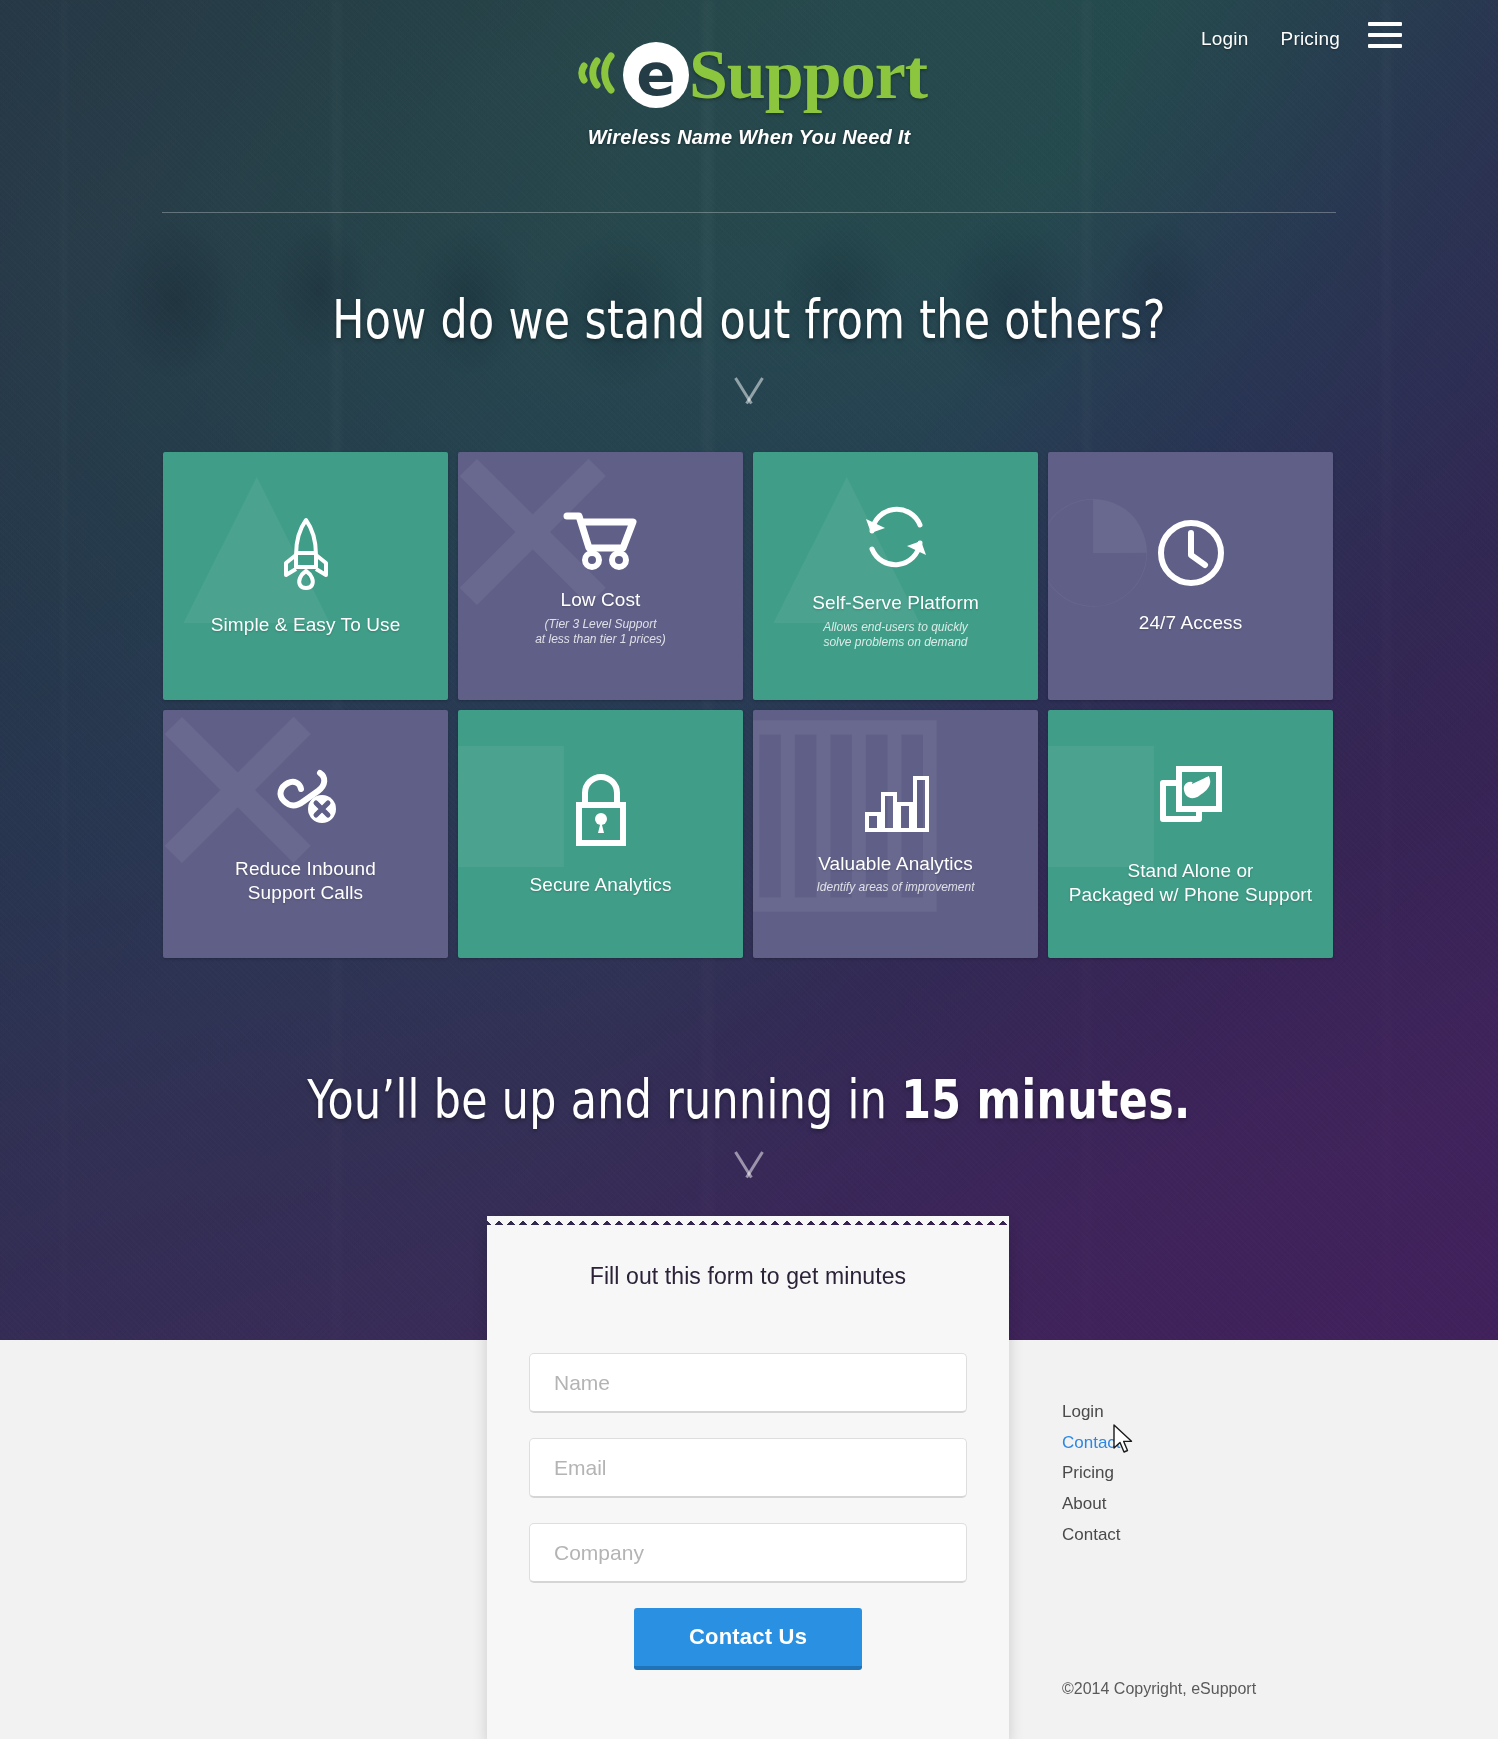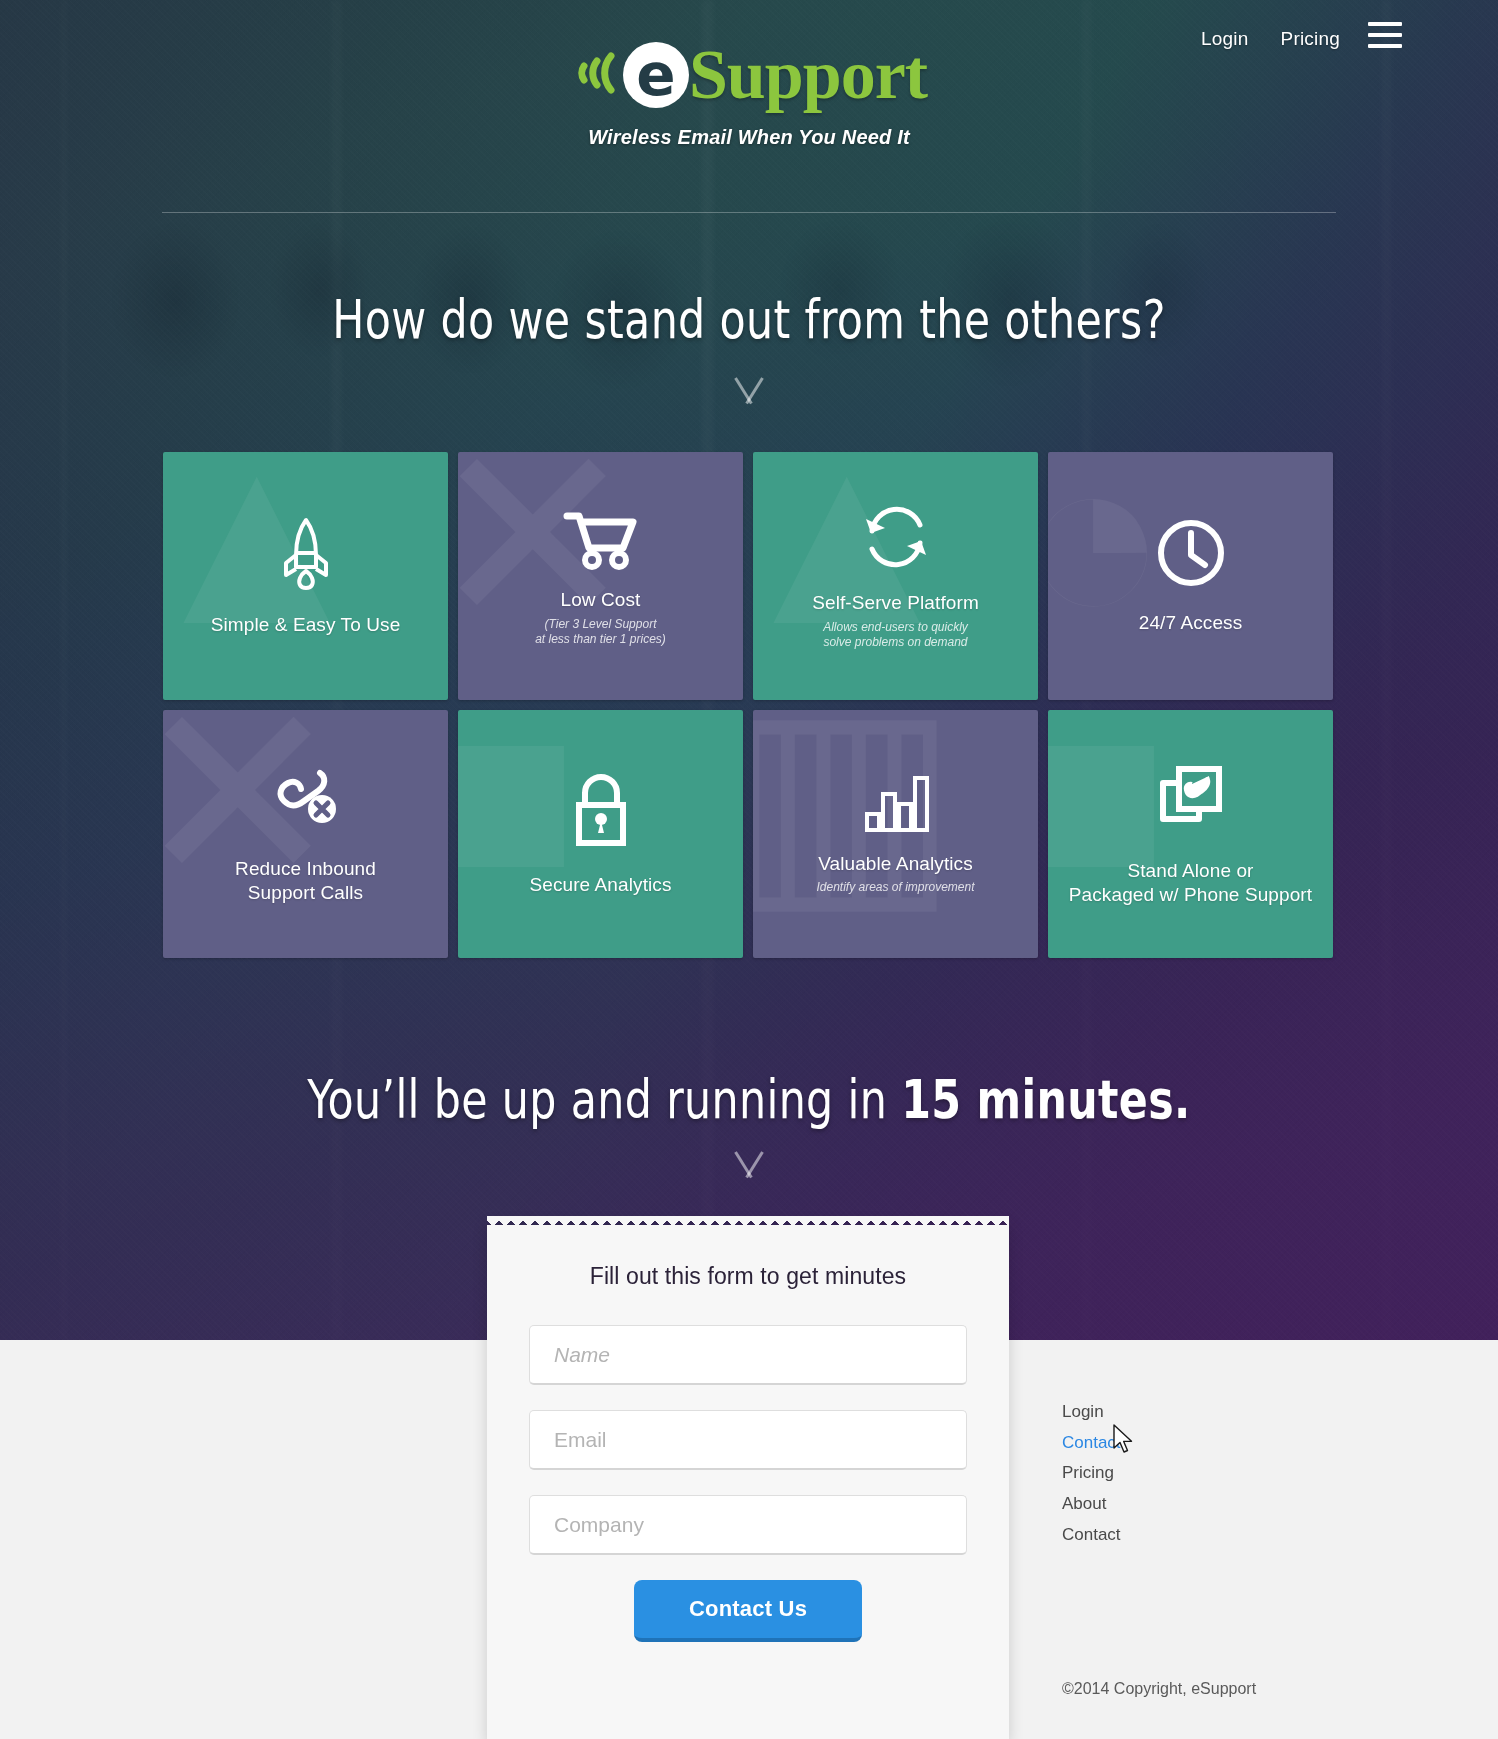--- a/index.html
+++ b/index.html
@@ -295,29 +295,29 @@
     border: 1px solid #dedede;
     border-bottom: 2px solid #d5d5d5;
     border-radius: 5px;
     padding: 0 24px;
     font-family: "Liberation Sans", sans-serif;
     font-size: 21px;
     color: #3a3a3a;
     outline: none;
   }
   .field::placeholder { color: #b4b4b4; }
-  #field-name { margin-top: 35px; font-style: italic; }
+  #field-name { margin-top: 63px; }
   #contact-btn {
     display: block;
     width: 228px; height: 62px;
     margin: 22px auto 0 auto;
     background: #2a90e2;
     border: none;
     border-bottom: 4px solid #1f73b8;
-    border-radius: 8px;
+    border-radius: 3px;
     color: #ffffff;
     font-family: "Liberation Sans", sans-serif;
     font-size: 22px;
     font-weight: bold;
     letter-spacing: .2px;
     cursor: pointer;
   }
 </style>
 </head>
 <body>
@@ -346,21 +346,21 @@
           <span class="waves">
             <svg width="48" height="66" viewBox="0 0 48 66">
               <path d="M40 16 A26 26 0 0 0 40 50" fill="none" stroke="#8cc63e" stroke-width="7" stroke-linecap="round"></path>
               <path d="M26 21 A19 19 0 0 0 26 45" fill="none" stroke="#8cc63e" stroke-width="7" stroke-linecap="round"></path>
               <path d="M13 26 A12 12 0 0 0 13 40" fill="none" stroke="#8cc63e" stroke-width="7" stroke-linecap="round"></path>
             </svg>
           </span>
           <span class="emark">e</span>
           <span class="word">Support</span>
         </div>
-        <div id="tagline">Wireless Email When You Need It</div>
+        <div id="tagline">Wireless Name When You Need It</div>
       </div>
       <div id="hero-divider"></div>
 
       <h2 class="hero-h2" id="h2-standout">How do we stand out from the others?</h2>
       <div class="chevron" id="chev-1"></div>
 
       <div id="tiles">
 
         <div class="tile teal">
           <div class="bigmark">▲</div>

